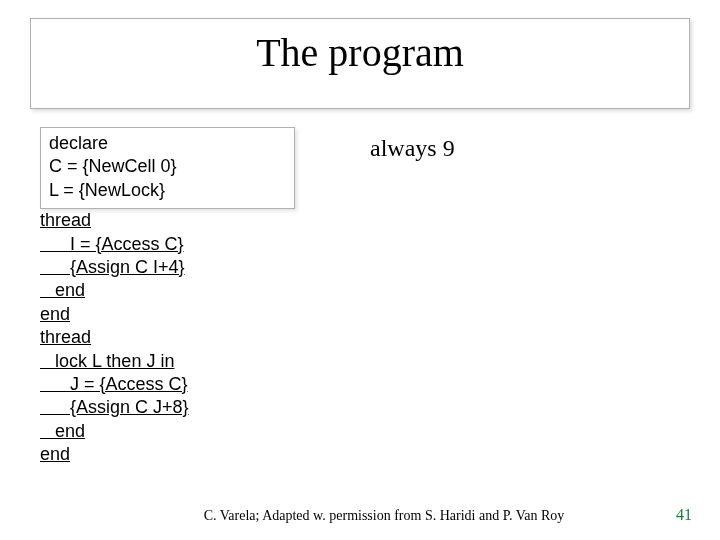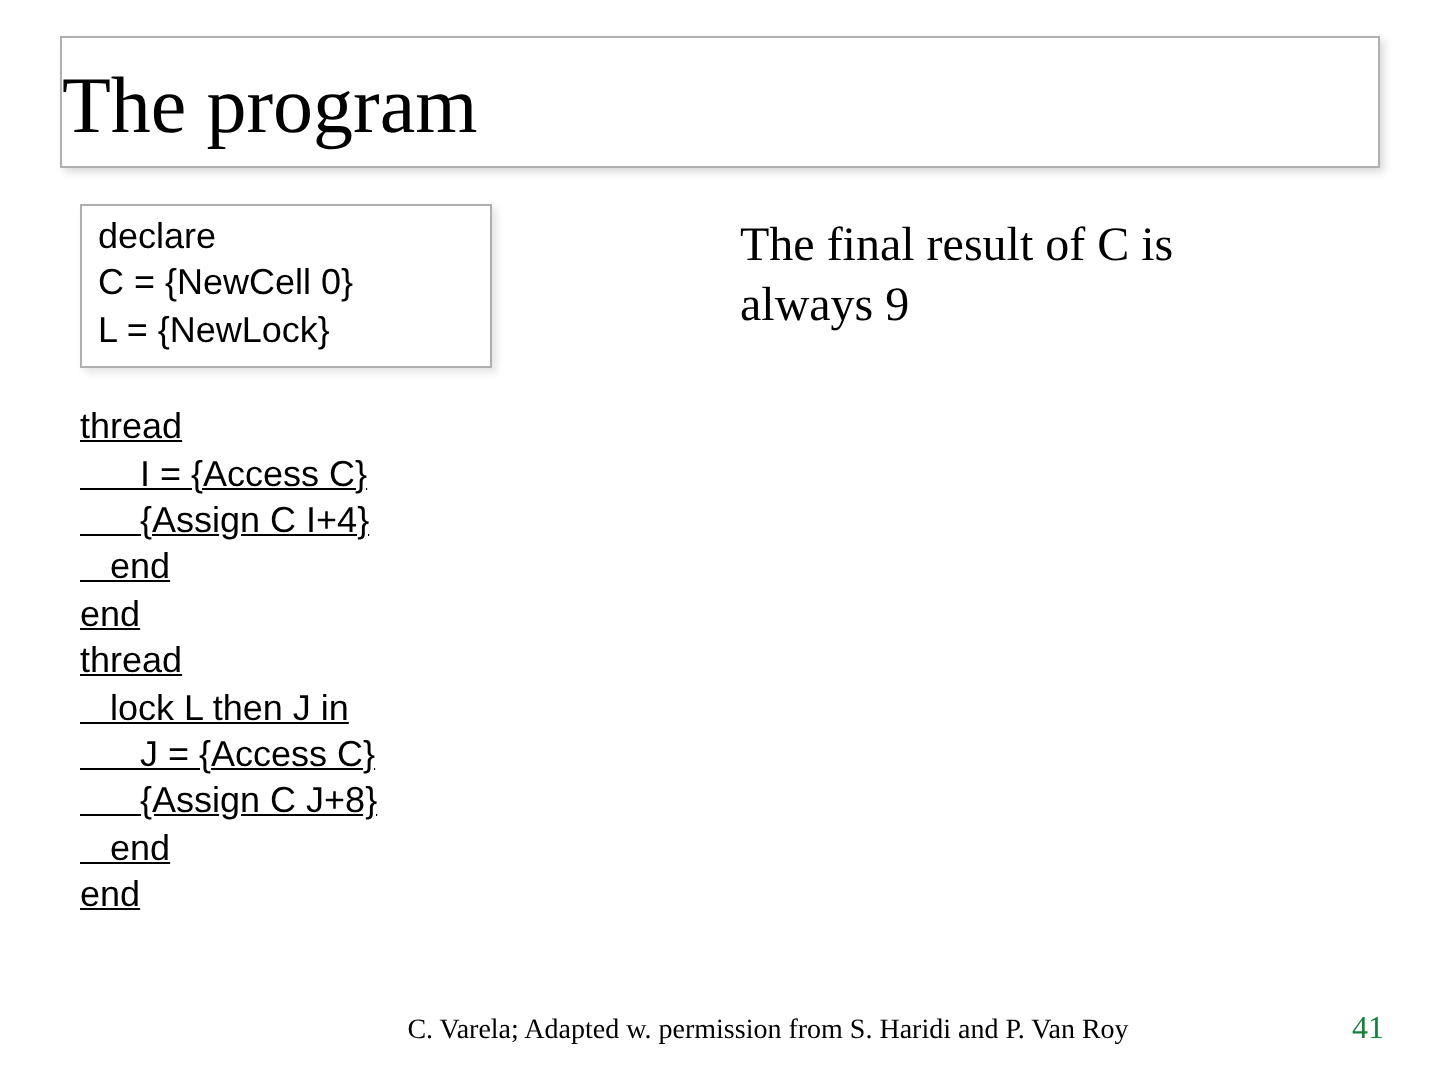--- a/index.html
+++ b/index.html
@@ -8,22 +8,22 @@
     height: 540px;
     background: #ffffff;
     font-family: "Times New Roman", Times, serif;
     position: relative;
     overflow: hidden;
   }
   .title-box {
     margin: 18px 30px 0 30px;
     border: 1px solid #b0b0b0;
     box-shadow: 2px 2px 4px rgba(0,0,0,0.15);
-    padding: 10px 0 7px 0;
-    text-align: left;
+    padding: 10px 0 32px 0;
+    text-align: center;
   }
   .title-text {
     font-size: 40px;
     color: #000;
   }
   .content {
     display: flex;
     margin-top: 18px;
   }
   .left-col {
@@ -31,23 +31,22 @@
     padding-left: 40px;
   }
   .right-col {
     width: 50%;
     padding-left: 10px;
     padding-top: 6px;
   }
   .code-box {
     border: 1px solid #b0b0b0;
     box-shadow: 2px 2px 4px rgba(0,0,0,0.12);
-    width: 206px;
+    width: 255px;
     padding: 4px 8px 6px 8px;
-    margin-bottom: 18px;
   }
   .code-box .line {
     font-family: Arial, Helvetica, sans-serif;
     font-size: 18px;
     color: #000;
     line-height: 1.3;
     white-space: pre;
   }
   .code-block .line {
     font-family: Arial, Helvetica, sans-serif;
@@ -106,19 +105,18 @@
       <div class="line">   lock L then J in</div>
       <div class="line">      J = {Access C}</div>
       <div class="line">      {Assign C J+8}</div>
       <div class="line">   end</div>
       <div class="line">end</div>
     </div>
 
   </div>
 
   <div class="right-col">
-    <div class="result-text">The final result of C is</div>
     <div class="result-text">always 9</div>
   </div>
 </div>
 
 <div class="footer">C. Varela;  Adapted w. permission from S. Haridi and P. Van Roy</div>
 <div class="page-num">41</div>
 
 </body></html>

